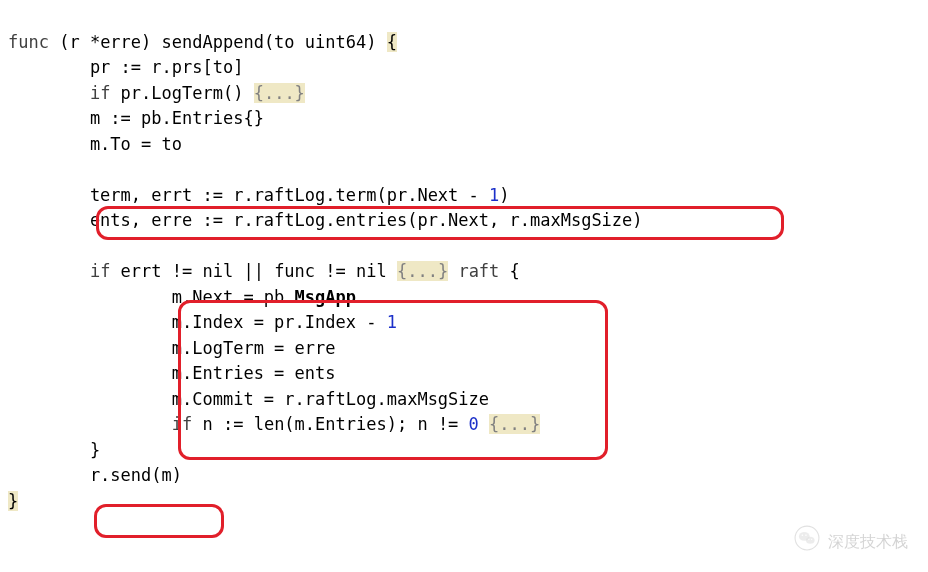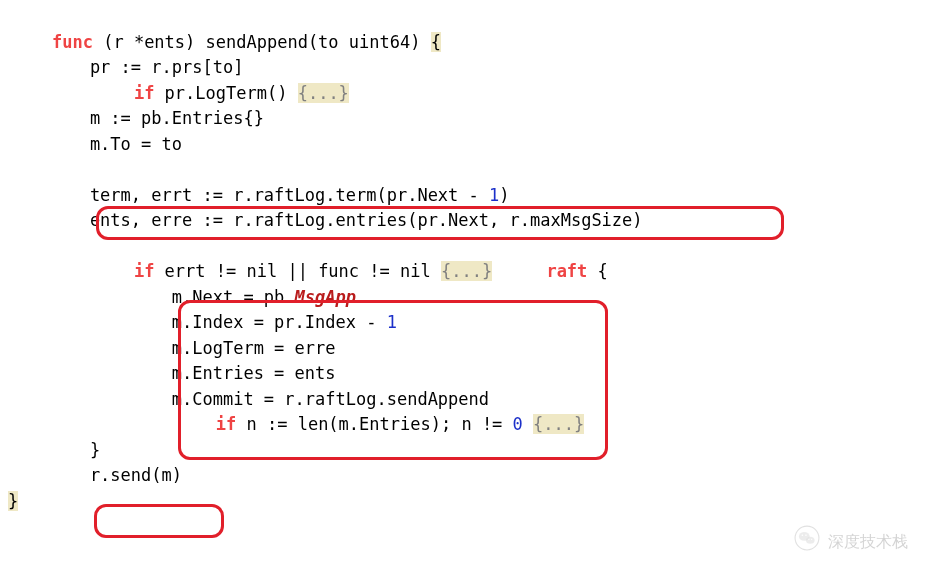--- a/index.html
+++ b/index.html
@@ -13,22 +13,22 @@
     width: 928px;
     height: 572px;
     box-sizing: border-box;
     position: relative;
     overflow: hidden;
   }
   .code {
     white-space: pre;
     font-family: inherit;
   }
-  .kw   { color: #ef4444; font-weight: bold; margin-left: 44px; }   
-  .type { color: #b91c1c; font-style: italic; font-weight: bold; } 
+  .kw   { color: #404040; font-weight: normal; }   
+  .type { color: #000000; font-weight: bold; } 
   .fold { background: #efe8c5; color: #808080; } 
   .brace-hl { background: #efe8c5; } 
   .num  { color: #1c30c9; }
   
   .hl {
     position: absolute;
     border: 3px solid #e11f2a;
     border-radius: 12px;
     pointer-events: none;
     box-sizing: border-box;
@@ -45,35 +45,35 @@
     font-family: -apple-system, "PingFang SC", "Hiragino Sans GB", "Microsoft YaHei", sans-serif;
     font-size: 16px;
     color: #555;
   }
   .wm svg { width: 26px; height: 26px; }
 </style>
 </head>
 <body>
 
 <div class="code">
-<span class="kw">func</span><span> (r *ents) sendAppend(to uint64) </span><span class="brace-hl">{</span>
+<span class="kw">func</span><span> (r *erre) sendAppend(to uint64) </span><span class="brace-hl">{</span>
 <span>        pr := r.prs[to]</span>
 <span>        </span><span class="kw">if</span><span> pr.LogTerm() </span><span class="fold">{...}</span>
 <span>        m := pb.Entries{}</span>
 <span>        m.To = to</span>
 <span></span>
 <span>        term, errt := r.raftLog.term(pr.Next - </span><span class="num">1</span><span>)</span>
 <span>        ents, erre := r.raftLog.entries(pr.Next, r.maxMsgSize)</span>
 <span></span>
 <span>        </span><span class="kw">if</span><span> errt != nil || func != nil </span><span class="fold">{...}</span><span> </span><span class="kw">raft</span><span> {</span>
 <span>                m.Next = pb.</span><span class="type">MsgApp</span>
 <span>                m.Index = pr.Index - </span><span class="num">1</span>
 <span>                m.LogTerm = erre</span>
 <span>                m.Entries = ents</span>
-<span>                m.Commit = r.raftLog.sendAppend</span>
+<span>                m.Commit = r.raftLog.maxMsgSize</span>
 <span>                </span><span class="kw">if</span><span> n := len(m.Entries); n != </span><span class="num">0</span><span> </span><span class="fold">{...}</span>
 <span>        }</span>
 <span>        r.send(m)</span>
 <span class="brace-hl">}</span>
 </div>
 
 <div class="hl" style="left:96px; top:206px; width:688px; height:34px;"></div>
 <div class="hl" style="left:178px; top:300px; width:430px; height:160px;"></div>
 <div class="hl" style="left:94px; top:504px; width:130px; height:34px;"></div>
 

